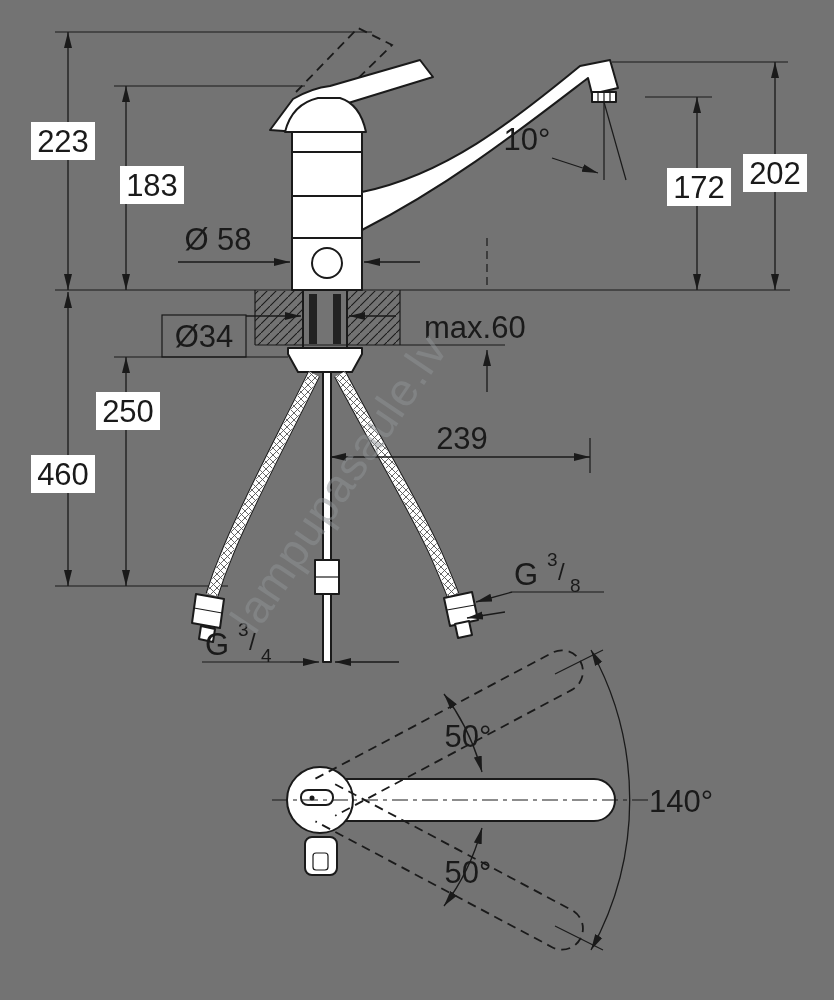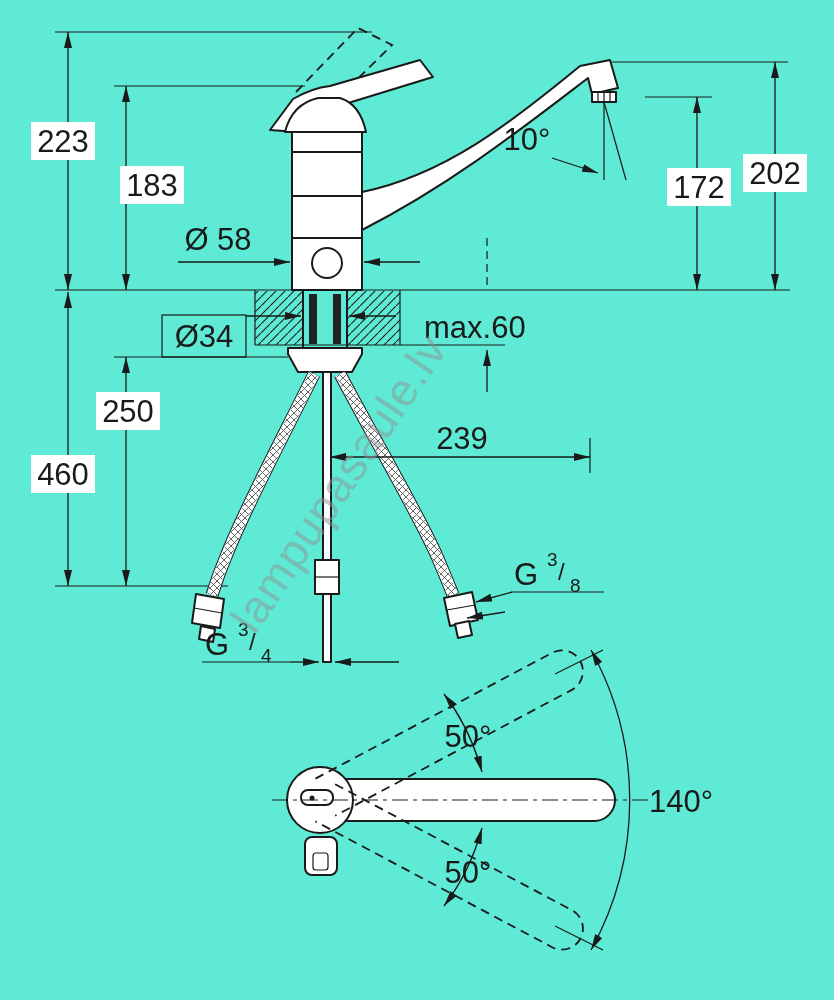--- a/index.html
+++ b/index.html
@@ -1,19 +1,19 @@
 <!DOCTYPE html>
 <html><head>
 <meta charset="utf-8">
 <style>
   html,body{margin:0;padding:0;background:#fff;}
   .canvas{
     position:relative;
     width:834px;height:1000px;
-    background:#5eead4;
+    background:#737373;
     font-family:"Liberation Sans", sans-serif;
     overflow:hidden;
   }
   svg{display:block;}
   text{
     font-family:"Liberation Sans", sans-serif;
     fill:#1a1a1a;
   }
   .dim-text{font-size:31px;}
   .frac-big{font-size:31px;}

